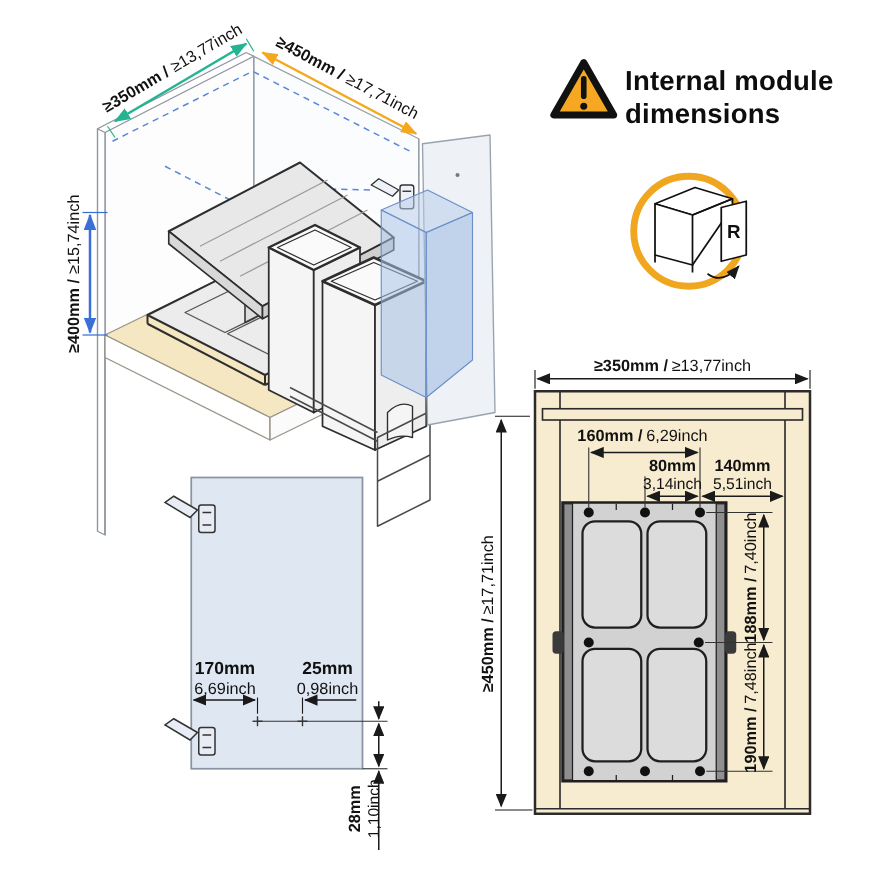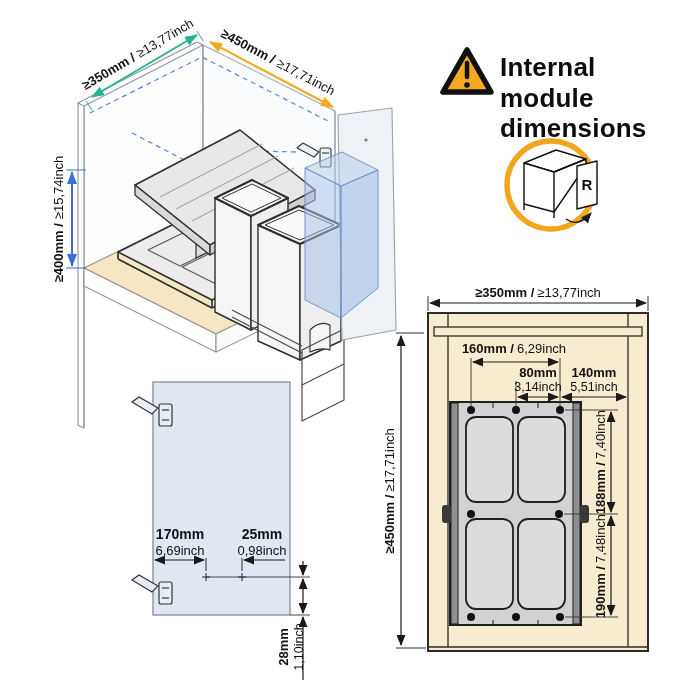--- a/index.html
+++ b/index.html
@@ -6,21 +6,21 @@
   .stage{position:relative;width:700px;height:700px;background:#ffffff;overflow:hidden;
          font-family:"Liberation Sans",sans-serif;}
   svg{position:absolute;left:0;top:0;}
   svg text{font-family:"Liberation Sans",sans-serif;fill:#111;}
   .b{font-weight:bold;}
   .t13{font-size:13px;}
   .t12{font-size:12.5px;}
   .t14{font-size:14px;}
   .header-title{
     position:absolute;left:500px;top:52px;width:195px;
-    font-size:26px;font-weight:bold;line-height:1.18;color:#0d0d0d;
+    font-size:22px;font-weight:bold;line-height:1.18;color:#0d0d0d;
     letter-spacing:0.2px;
   }
 </style>
 </head>
 <body>
 
 <div class="stage">
 
 <svg width="700" height="700" viewBox="0 0 700 700">
   <defs>

